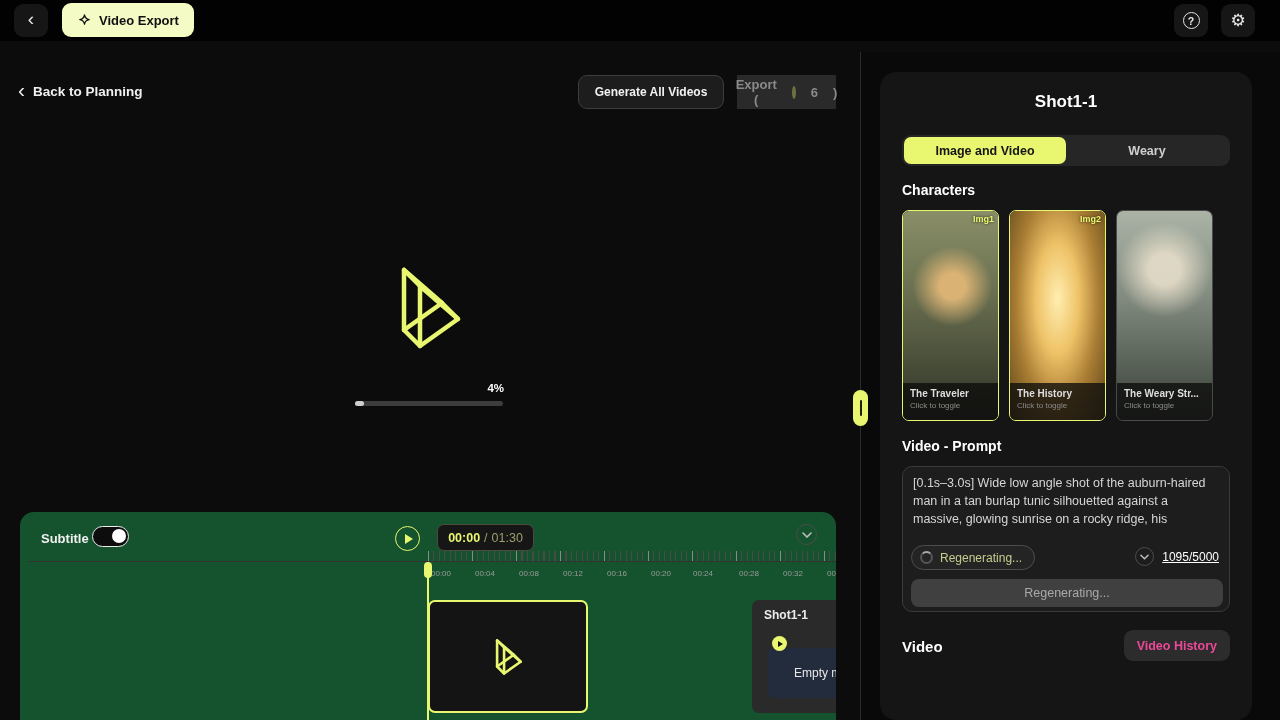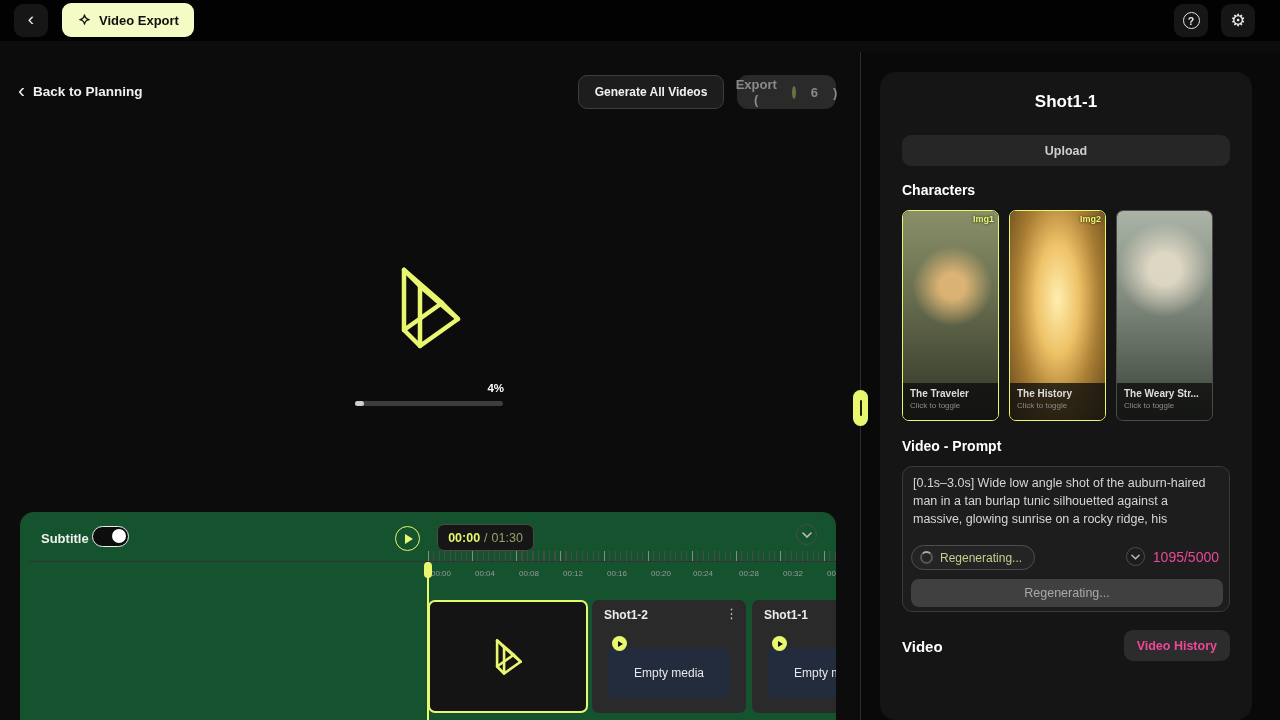--- a/index.html
+++ b/index.html
@@ -13,21 +13,21 @@
   .btn-back-top { left:14px; font-size:19px; padding-bottom:3px; }
   .pill-app { position:absolute; left:62px; top:3px; height:34px; padding:0 15px; background:#f4fbc4; border:none; border-radius:9px; display:flex; align-items:center; gap:7px; font-size:13px; font-weight:700; color:#111; cursor:pointer; }
   .btn-help { left:1174px; }
   .btn-gear { left:1221px; font-size:17px; }
   .q-circle { width:17px; height:17px; border:1.4px solid #e4e4e4; border-radius:50%; font-size:10.5px; font-weight:700; display:flex; align-items:center; justify-content:center; }
 
   
   .back-link { position:absolute; left:18px; top:82px; display:flex; align-items:center; gap:8px; color:#f0f0f0; font-size:13.5px; font-weight:700; cursor:pointer; }
   .back-chev { font-size:21px; font-weight:400; line-height:1; margin-top:-3px; }
   .btn-generate { position:absolute; left:578px; top:75px; width:146px; height:34px; background:#1d1d1d; border:1px solid #3d3d3d; border-radius:9px; color:#f2f2f2; font-size:12px; font-weight:700; cursor:pointer; }
-  .btn-export { position:absolute; left:737px; top:75px; width:99px; height:34px; background:#2a2a2a; border:none; border-radius:11px; color:#8a8a8a; font-size:13px; font-weight:700; display:flex; align-items:center; justify-content:center; gap:15px; }
+  .btn-export { position:absolute; left:737px; top:75px; width:99px; height:34px; background:#2a2a2a; border:none; border-radius:1px; color:#8a8a8a; font-size:13px; font-weight:700; display:flex; align-items:center; justify-content:center; gap:15px; }
   .coin { width:13px; height:13px; border-radius:50%; background:#8e9156; border:2px solid #6e7040; }
 
   
   .logo-wrap { position:absolute; left:390px; top:258px; width:78px; height:98px; }
   .pct { position:absolute; left:430px; top:382px; width:74px; text-align:right; color:#fff; font-size:11.5px; font-weight:700; }
   .bar { position:absolute; left:355px; top:401px; width:148px; height:5px; border-radius:3px; background:#3d3d3d; }
   .bar-fill { width:9px; height:5px; border-radius:3px; background:#cfcfcf; }
 
   
   .right-bg { position:absolute; left:861px; top:52px; width:419px; height:668px; background:#090909; }
@@ -84,21 +84,21 @@
   .card-caption { position:absolute; left:0; right:0; bottom:0; height:37px; background:rgba(12,12,12,.78); padding:5px 7px 0; }
   .card-name { color:#dedede; font-size:10px; font-weight:600; white-space:nowrap; overflow:hidden; }
   .card-hint { color:#8b8b8b; font-size:8px; margin-top:2px; }
   .prompt-heading { position:absolute; left:22px; top:366px; color:#fff; font-size:14px; font-weight:700; }
   .prompt-box { position:absolute; left:22px; top:394px; width:328px; height:146px; background:#1d1d1d; border:1px solid #3a3a3a; border-radius:10px; }
   .prompt-text { position:absolute; left:10px; top:8px; width:306px; color:#d6d6d6; font-size:12.5px; line-height:1.42; display:-webkit-box; -webkit-line-clamp:3; -webkit-box-orient:vertical; overflow:hidden; }
   .regen-pill { position:absolute; left:8px; top:78px; height:25px; padding:0 12px 0 8px; background:#242424; border:1px solid #4d4d4d; border-radius:14px; display:flex; align-items:center; gap:7px; color:#c7cd8e; font-size:12px; }
   .spinner { width:13px; height:13px; border-radius:50%; border:2px solid #555; border-top-color:#a9a9a9; }
   .counter-wrap { position:absolute; right:10px; top:80px; display:flex; align-items:center; gap:8px; }
   .mini-chev { width:19px; height:19px; border:1.4px solid #4c4c4c; border-radius:50%; color:#bdbdbd; display:flex; align-items:center; justify-content:center; cursor:pointer; background:transparent; }
-  .counter { color:#ec4899; font-size:14px; }
+  .counter { color:#ffffff; font-size:12px;text-decoration:underline; }
   .btn-regen { position:absolute; left:8px; top:112px; width:312px; height:28px; background:#404040; border:none; border-radius:8px; color:#a9a9a9; font-size:12.5px; }
   .video-heading { position:absolute; left:22px; top:566px; color:#fff; font-size:15px; font-weight:700; }
   .btn-history { position:absolute; right:22px; top:558px; height:31px; padding:0 13px; background:#2c2c2c; border:none; border-radius:9px; color:#ec4899; font-size:12.5px; font-weight:600; cursor:pointer; }
 </style>
 </head>
 <body>
 
 <div class="app">
 
   <header class="topbar">
@@ -189,39 +189,34 @@
         <g stroke="#e9f66f" stroke-width="6" stroke-linejoin="round" stroke-linecap="round">
           <polygon points="14,12 14,72 52,45"></polygon>
           <polygon points="30,28 30,88 68,61"></polygon>
           <line x1="14" y1="12" x2="30" y2="28"></line>
           <line x1="14" y1="72" x2="30" y2="88"></line>
           <line x1="52" y1="45" x2="68" y2="61"></line>
         </g>
       </svg>
     </div>
 
-    <div class="clip clip-card clip2">
-      <span class="clip-title">Shot1-2</span>
-      <span class="clip-kebab">⋮</span>
-      <span class="clip-badge"></span>
-      <div class="clip-empty">Empty media</div>
-    </div>
 
     <div class="clip clip-card clip3">
       <span class="clip-title">Shot1-1</span>
       <span class="clip-badge"></span>
       <div class="clip-empty">Empty media</div>
     </div>
   </section>
 
   <aside class="panel">
     <div class="panel-title">Shot1-1</div>
 
     <div class="segmented">
-      <button class="seg">Upload</button>
+      <button class="seg active">Image and Video</button>
+      <button class="seg">Weary</button>
     </div>
 
     <div class="chars-heading">Characters</div>
 
     <div class="card card1">
       <div class="card-img img1"></div>
       <span class="card-badge">Img1</span>
       <div class="card-caption">
         <div class="card-name">The Traveler</div>
         <div class="card-hint">Click to toggle</div>

